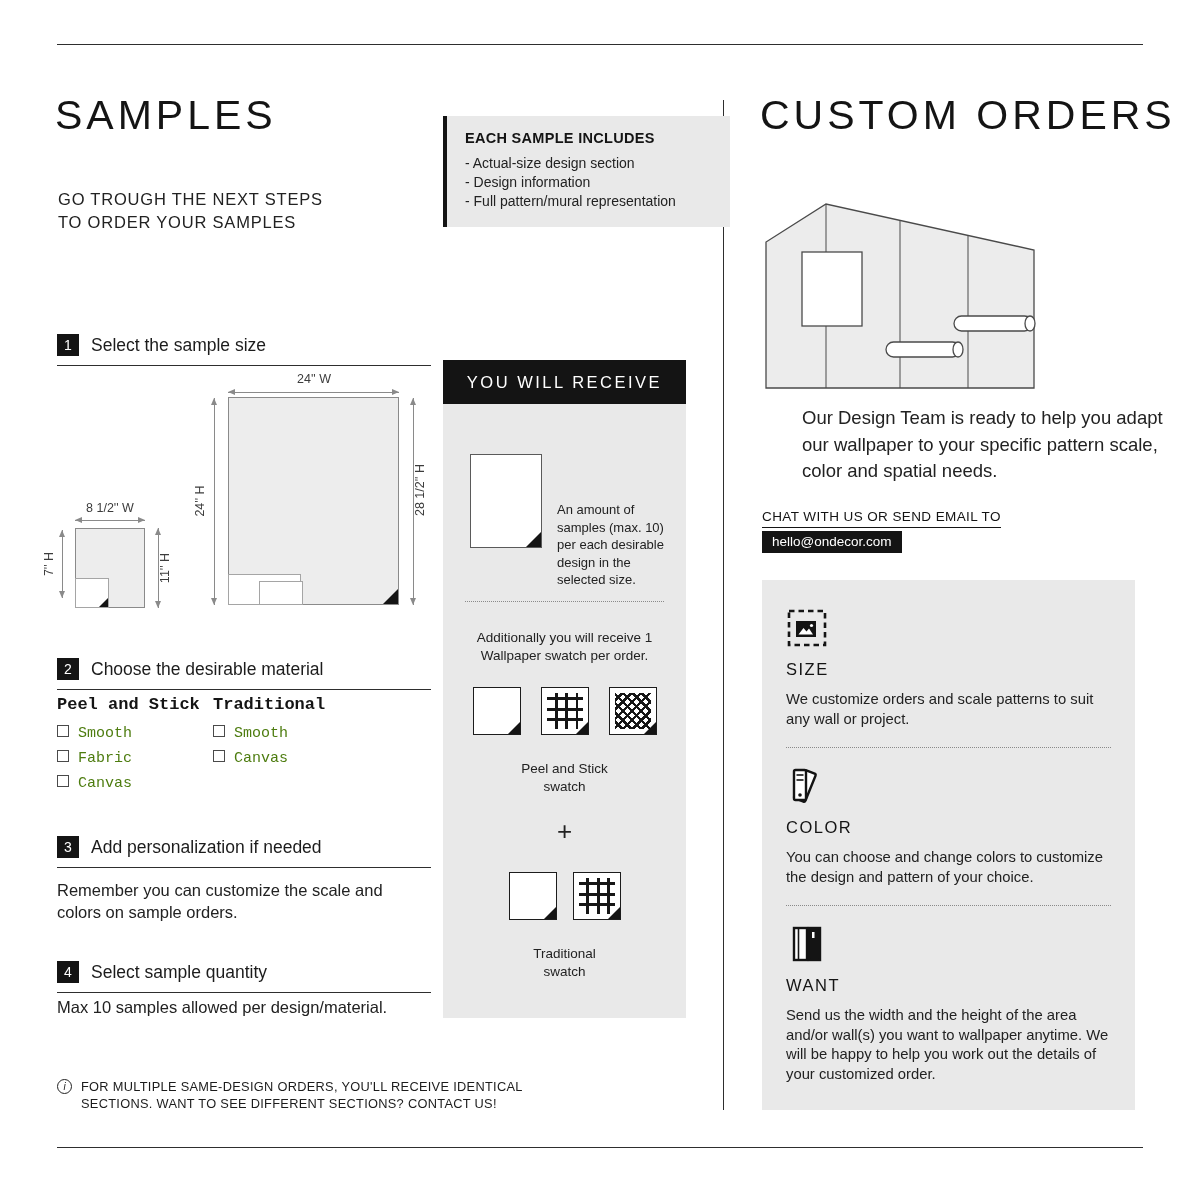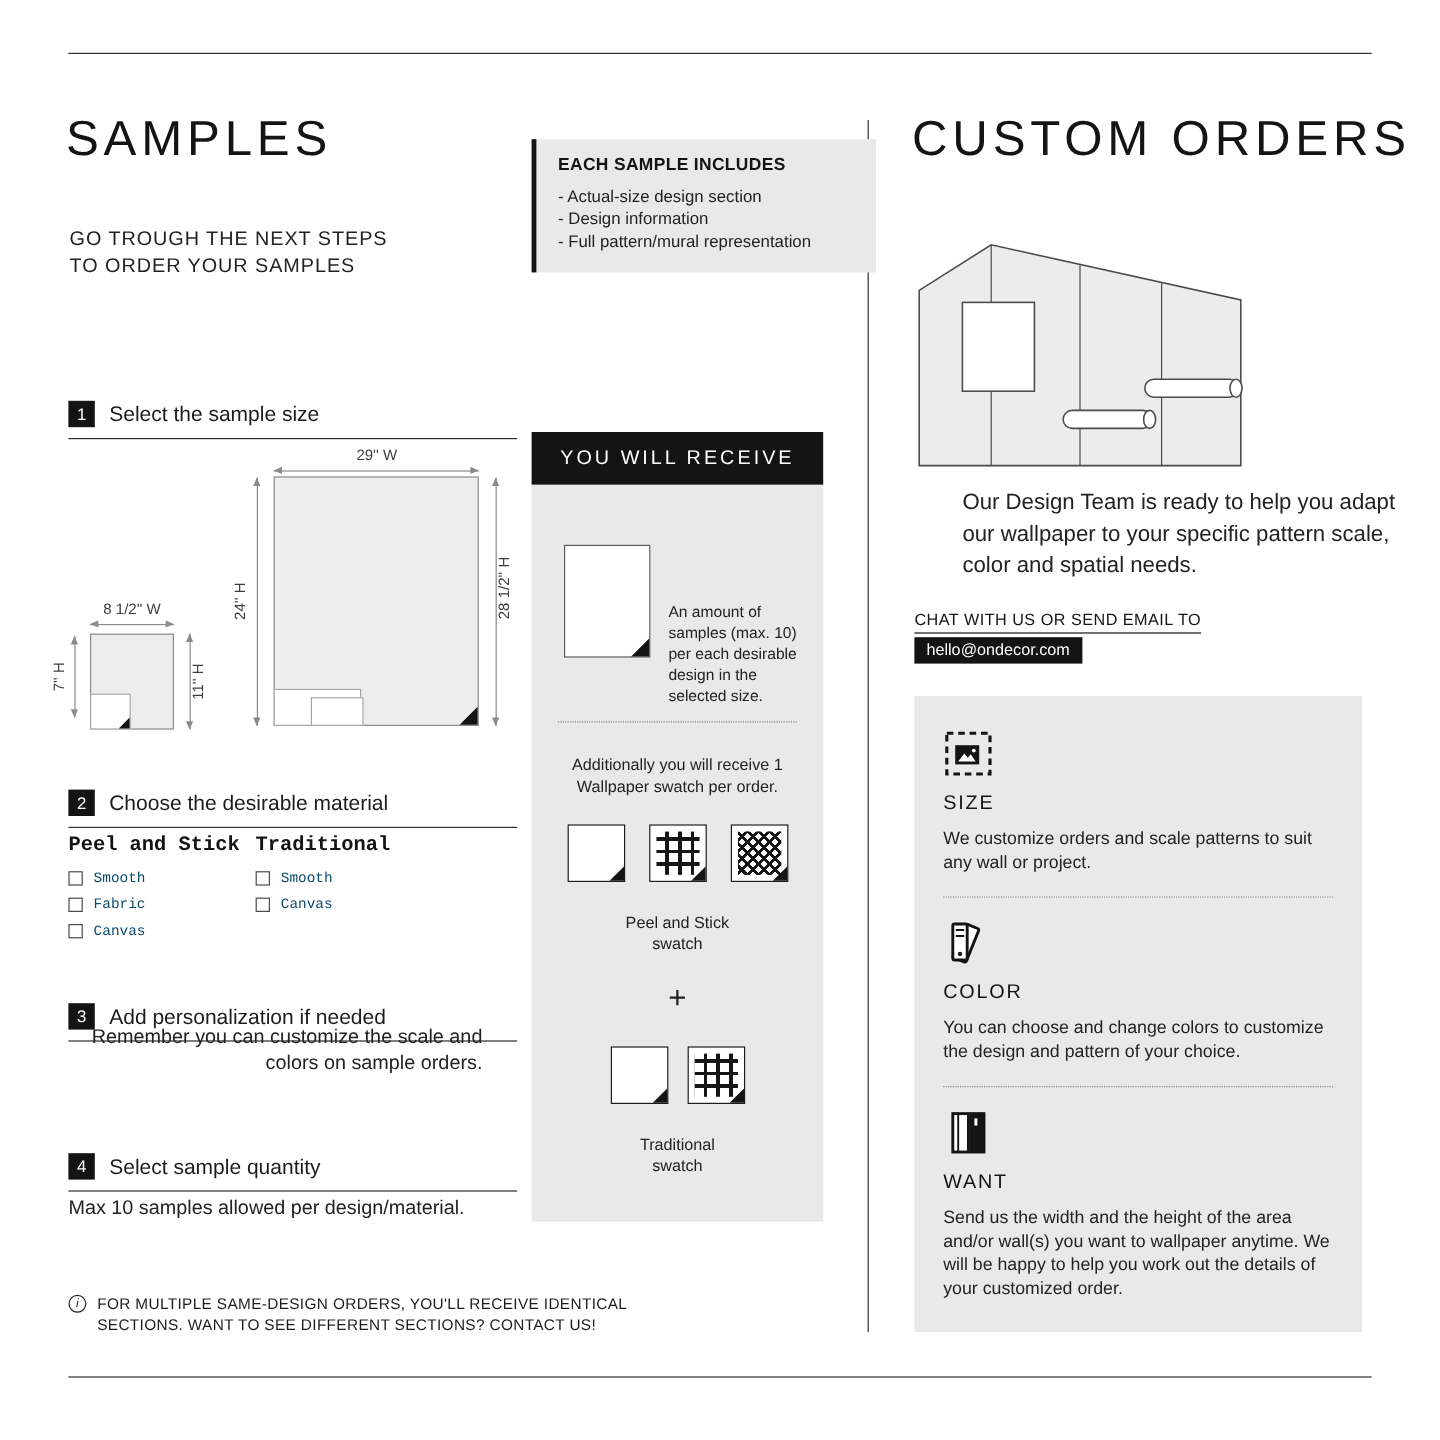--- a/index.html
+++ b/index.html
@@ -30,21 +30,21 @@
   .dim-h::after  { content:""; position:absolute; right:0; top:-3px; border-style:solid; border-width:3.5px 0 3.5px 7px; border-color:transparent transparent transparent #8a8a8a; }
   .dim-v { position:absolute; width:1px; background:#8a8a8a; }
   .dim-v::before { content:""; position:absolute; top:0; left:-3px; border-style:solid; border-width:0 3.5px 7px 3.5px; border-color:transparent transparent #8a8a8a transparent; }
   .dim-v::after  { content:""; position:absolute; bottom:0; left:-3px; border-style:solid; border-width:7px 3.5px 0 3.5px; border-color:#8a8a8a transparent transparent transparent; }
   .hlabel { position:absolute; transform:translate(-50%,0); font-size:12.5px; color:#3c3c3c; white-space:nowrap; }
   .vlabel { position:absolute; transform:translate(-50%,-50%) rotate(-90deg); font-size:12.5px; color:#3c3c3c; white-space:nowrap; }
 
   
   .mat-col { position:absolute; top:695px;font-family:Liberation Mono, monospace; }
   .mat-title { font-weight:bold; font-size:17px; margin-bottom:11px; color:#141414; }
-  .mat-opt { display:flex; align-items:center; gap:9px; font-size:12px; margin-bottom:8px; color:#0c4a6e; }
+  .mat-opt { display:flex; align-items:flex-start; gap:9px; font-size:15px; margin-bottom:8px; color:#4d7c0f; }
   .checkbox { width:12px; height:12px; border:1.5px solid #4a4a4a; background:#fff; flex:none; }
 
   .note { position:absolute; left:57px; font-size:16.5px; line-height:22px; color:#222; }
 
   .footnote { position:absolute; left:57px; top:1078px; width:470px; display:flex; gap:9px; }
   .info-icon { width:15px; height:15px; border:1.3px solid #222; border-radius:50%; font-size:10px; font-style:italic; display:flex; align-items:center; justify-content:center; flex:none; margin-top:1px; }
   .footnote-text { font-size:12.8px; line-height:17px; letter-spacing:0.3px; color:#1c1c1c; }
 
   
   .includes { position:absolute; left:443px; top:100px; width:287px; background:#e9e9e9; border-left:4px solid #141414; padding:14px 12px 16px 18px;margin-top:16px; }
@@ -89,21 +89,21 @@
 
   <div class="big-title" style="left:55px; top:92px;">SAMPLES</div>
   <div class="intro">GO TROUGH THE NEXT STEPS
 TO ORDER YOUR SAMPLES</div>
 
   <div class="step" style="top:334px">
     <div class="step-num">1</div>
     <div class="step-label">Select the sample size</div>
   </div>
 
-  <div class="hlabel" style="left:314px; top:372px;">29'' W</div>
+  <div class="hlabel" style="left:314px; top:372px;">24'' W</div>
   <div class="dim-h" style="left:228px; top:392px; width:171px;"></div>
   <div class="sheet" style="left:228px; top:397px; width:171px; height:208px;">
     <div class="inner-white" style="left:-1px; bottom:-1px; width:73px; height:31px;"></div>
     <div class="inner-white" style="left:30px; bottom:-1px; width:44px; height:24px;"></div>
     <div class="fold"></div>
   </div>
   <div class="dim-v" style="left:214px; top:398px; height:207px;"></div>
   <div class="vlabel" style="left:200px; top:501px;">24'' H</div>
   <div class="dim-v" style="left:413px; top:398px; height:207px;"></div>
   <div class="vlabel" style="left:420px; top:490px;">28 1/2'' H</div>
@@ -150,21 +150,21 @@
     <div class="mat-opt">
       <span class="checkbox"></span>
       <span>Canvas</span>
     </div>
   </div>
 
   <div class="step" style="top:836px">
     <div class="step-num">3</div>
     <div class="step-label">Add personalization if needed</div>
   </div>
-  <div class="note" style="top:853px; width:345px;text-align:right;">Remember you can customize the scale and colors on sample orders.</div>
+  <div class="note" style="top:879px; width:345px;">Remember you can customize the scale and colors on sample orders.</div>
 
   <div class="step" style="top:961px">
     <div class="step-num">4</div>
     <div class="step-label">Select sample quantity</div>
   </div>
   <div class="note" style="top:996px; width:400px;">Max 10 samples allowed per design/material.</div>
 
   <div class="footnote">
     <div class="info-icon">i</div>
     <div class="footnote-text">FOR MULTIPLE SAME-DESIGN ORDERS, YOU'LL RECEIVE IDENTICAL SECTIONS. WANT TO SEE DIFFERENT SECTIONS? CONTACT US!</div>

